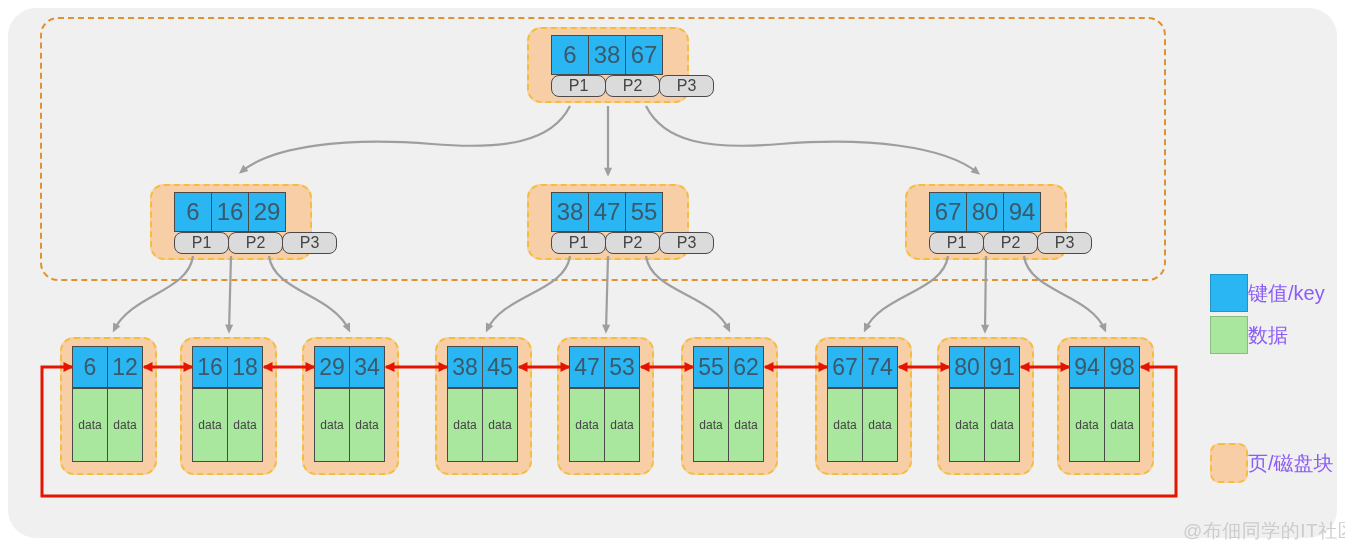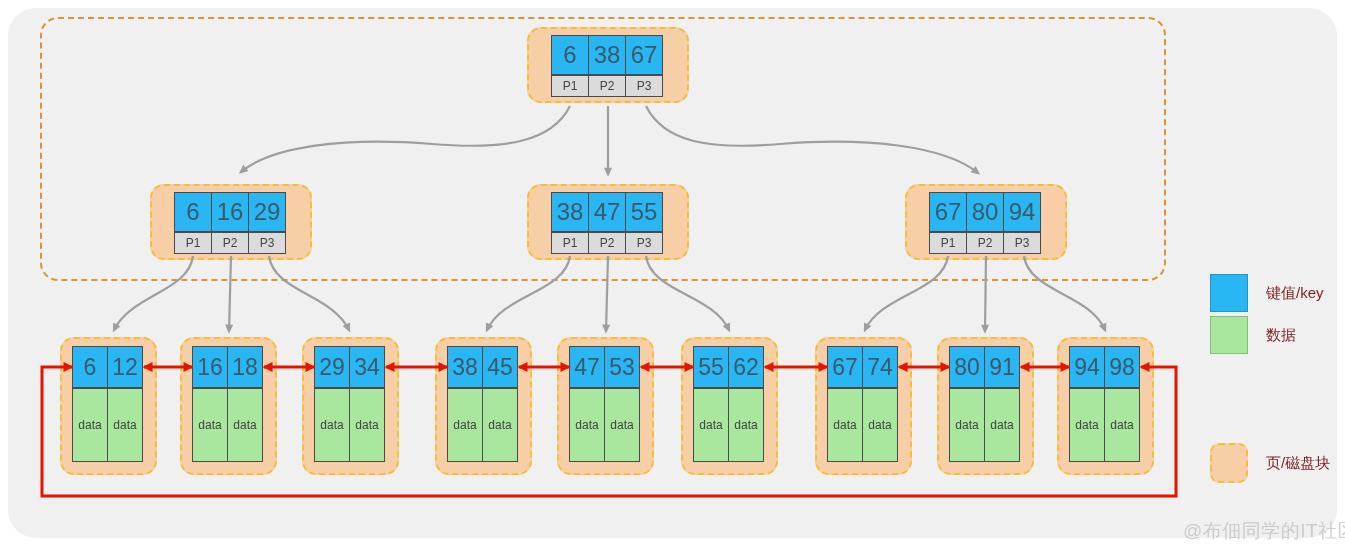--- a/index.html
+++ b/index.html
@@ -24,32 +24,32 @@
   .inode{width:162px;height:76px;}
   .leafnode{width:97px;height:138px;}
   .nrow{position:absolute;display:flex;}
   .cell{
     box-sizing:border-box;border:1px solid #4A4A4A;
     display:flex;align-items:center;justify-content:center;
     color:#3A5A6C;background:#29B6F2;
   }
   .cell + .cell{margin-left:-1px;}
   .ikey{width:38px;height:40px;font-size:24px;}
-  .ptr{width:38px;height:22px;font-size:12px;background:#DBDBDB;color:#444444;}
+  .ptr{width:55px;height:22px;font-size:16px;background:#DBDBDB;color:#444444;border-radius:8px;}
   .leafkey{width:36px;height:42px;font-size:23px;}
   .datacell{width:36px;height:74px;font-size:12px;background:#A8E79D;color:#444444;}
   svg.links{position:absolute;left:0;top:0;z-index:5;pointer-events:none;}
   .legend{position:absolute;left:0;top:0;width:1345px;height:546px;z-index:2;}
   .legend-item{position:absolute;left:1210px;display:flex;align-items:center;}
   .swatch{width:38px;height:38px;box-sizing:border-box;}
   .swatch-key{background:#29B6F2;border:1px solid rgba(0,0,0,0.18);}
   .swatch-data{background:#A8E79D;border:1px solid rgba(0,0,0,0.18);}
   .swatch-pointer{background:#DBDBDB;border:2px solid #8A8A8A;}
   .swatch-page-block{background:#F8CEA6;border:2px dashed #F2BE3B;border-radius:9px;height:40px;}
-  .legend-label{margin-left:18px;font-size:15px;color:#7f1d1d;white-space:nowrap;}
+  .legend-label{font-size:20px;color:#8b5cf6;white-space:nowrap;}
   .watermark{position:absolute;top:518px;height:24px;z-index:6;color:#C6C6C6;
     font-size:19px;letter-spacing:0.5px;white-space:nowrap;}
   .wm1{left:1056px;margin-top:32px;}
   .wm2{left:1183px;opacity:0.85;}
 </style>
 </head>
 <body>
 
 <div class="panel"></div>
 <div class="region"></div>

